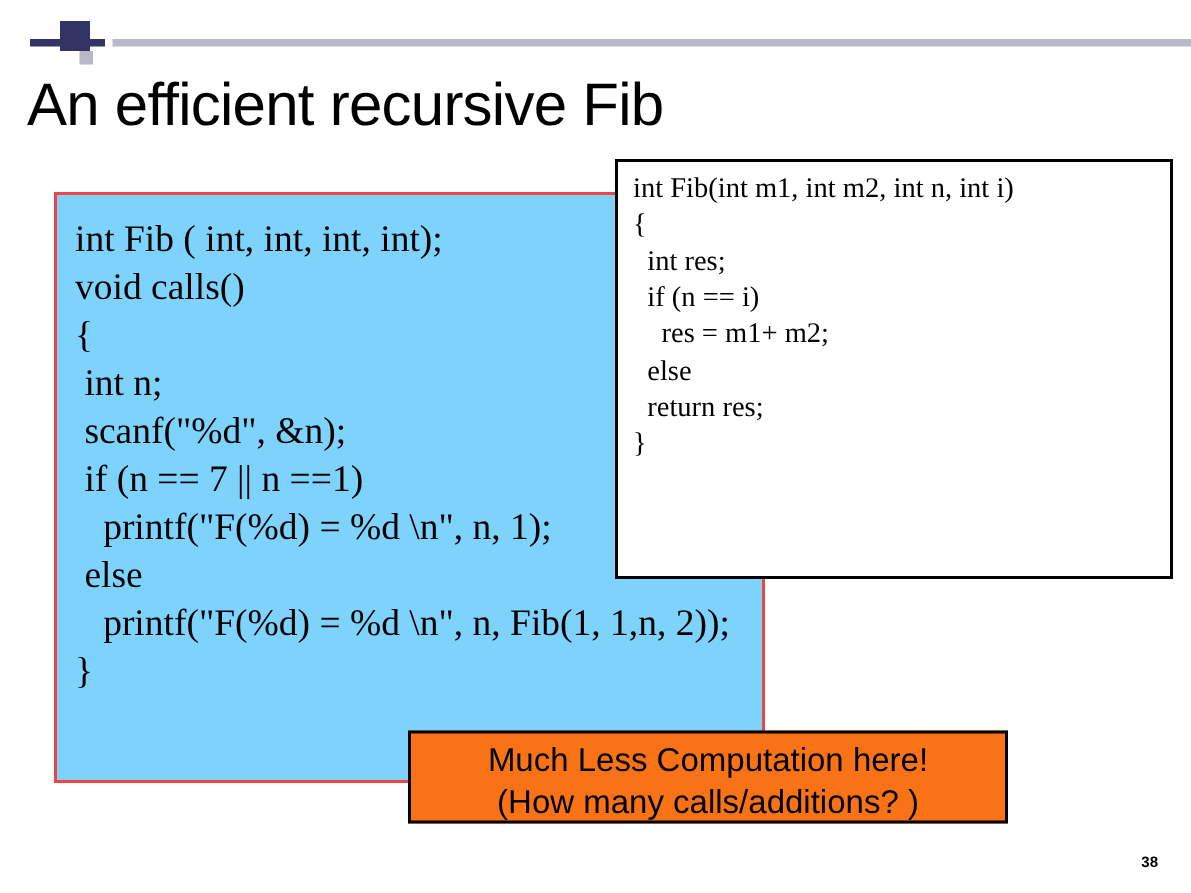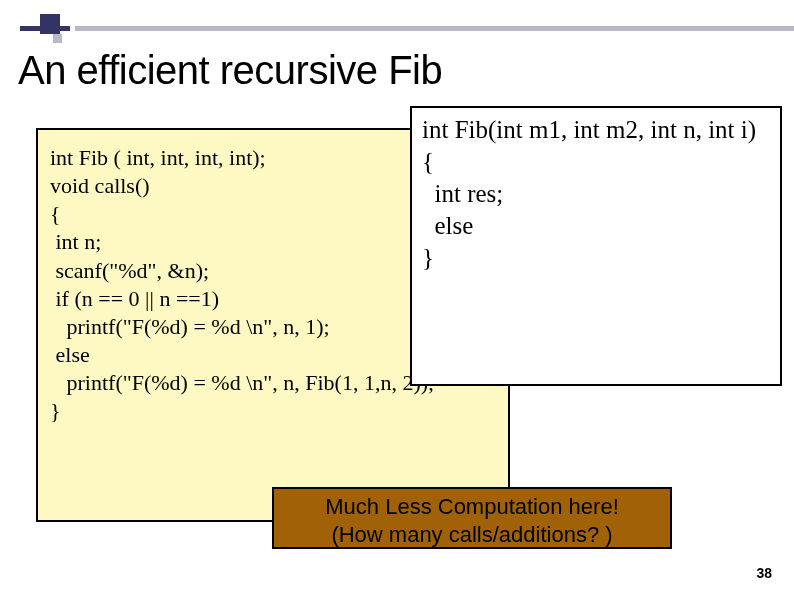--- a/index.html
+++ b/index.html
@@ -51,62 +51,62 @@
     font-weight: 400;
     color: #000;
     letter-spacing: -0.5px;
   }
   .code-box-left {
     position: absolute;
     top: 128px;
     left: 36px;
     width: 474px;
     height: 394px;
-    border: 2px solid #000000;
-    background: #fef9c3;
+    border: 2px solid #ef4444;
+    background: #7dd3fc;
     padding: 14px 12px;
     font-family: "Times New Roman", Times, serif;
-    font-size: 22px;
+    font-size: 25px;
     line-height: 1.28;
     z-index: 1;
   }
   .code-box-right {
     position: absolute;
     top: 106px;
     left: 410px;
     width: 372px;
     height: 280px;
     border: 2px solid #000;
     background: #fff;
     padding: 6px 10px;
     font-family: "Times New Roman", Times, serif;
-    font-size: 25px;
+    font-size: 19px;
     line-height: 1.28;
     z-index: 2;
   }
   .note-box {
     position: absolute;
     top: 487px;
     left: 272px;
     width: 400px;
     height: 62px;
     border: 2px solid #000;
-    background: #a16207;
+    background: #f97316;
     padding: 4px 8px;
     font-family: Arial, sans-serif;
     font-size: 22px;
     text-align: center;
     z-index: 3;
     line-height: 1.25;
   }
   .page-num {
     position: absolute;
     bottom: 14px;
     right: 22px;
-    font-size: 14px;
+    font-size: 10px;
     font-weight: bold;
     color: #000;
   }
   .code-line { white-space: pre; }
 </style>
 </head>
 <body>
 
 <div class="header-bar"></div>
 <div class="header-bar-right"></div>
@@ -115,32 +115,35 @@
 
 <h1 class="slide-title">An efficient recursive Fib</h1>
 
 <div class="code-box-left">
   <div class="code-line">int Fib ( int, int, int, int);</div>
   <div class="code-line"></div>
   <div class="code-line">void calls()</div>
   <div class="code-line">{</div>
   <div class="code-line"> int n;</div>
   <div class="code-line"> scanf("%d", &amp;n);</div>
-  <div class="code-line"> if (n == 0 || n ==1)</div>
+  <div class="code-line"> if (n == 7 || n ==1)</div>
   <div class="code-line">   printf("F(%d) = %d \n", n, 1);</div>
   <div class="code-line"> else</div>
   <div class="code-line">   printf("F(%d) = %d \n", n, Fib(1, 1,n, 2));</div>
   <div class="code-line">}</div>
 </div>
 
 <div class="code-box-right">
   <div class="code-line">int Fib(int m1, int m2, int n, int i)</div>
   <div class="code-line">{</div>
   <div class="code-line">  int res;</div>
+  <div class="code-line">  if (n == i)</div>
+  <div class="code-line">    res = m1+ m2;</div>
   <div class="code-line">  else</div>
+  <div class="code-line">  return res;</div>
   <div class="code-line">}</div>
 </div>
 
 <div class="note-box">
   <div>Much Less Computation here!</div>
   <div>(How many calls/additions? )</div>
 </div>
 
 <div class="page-num">38</div>
 

